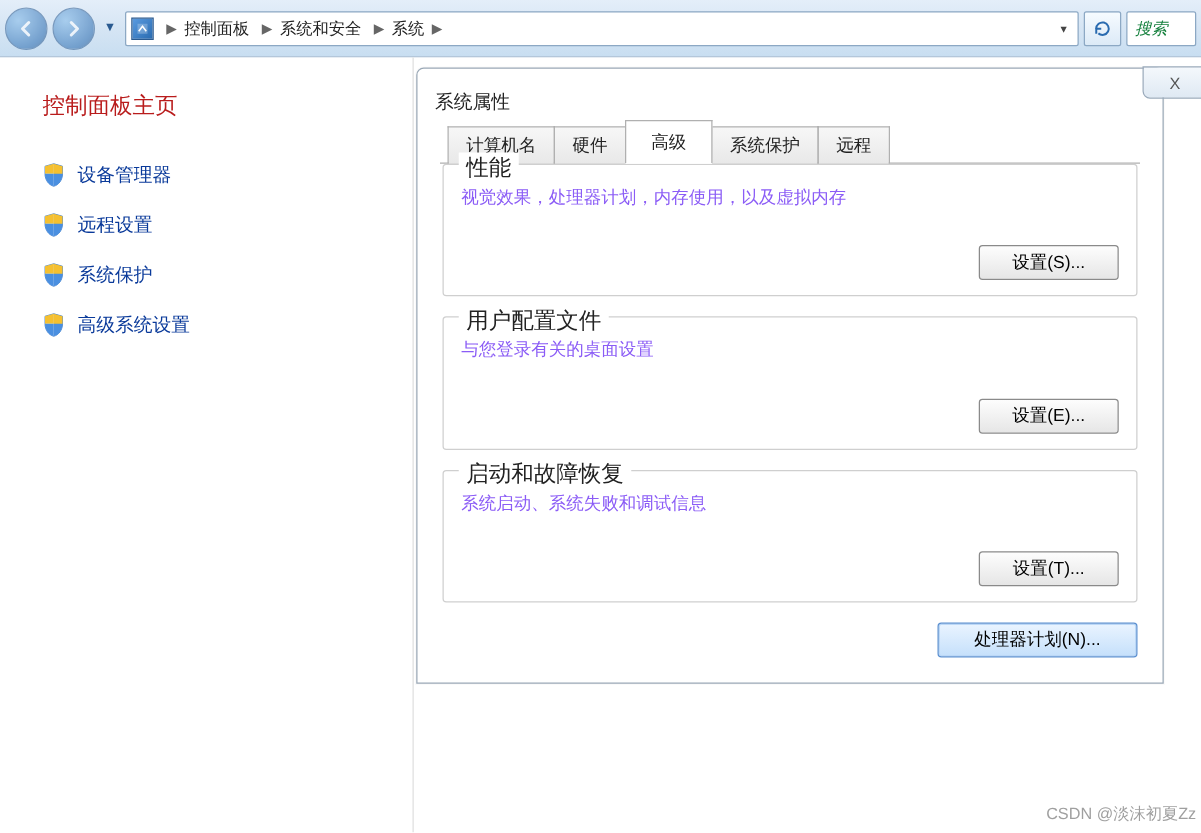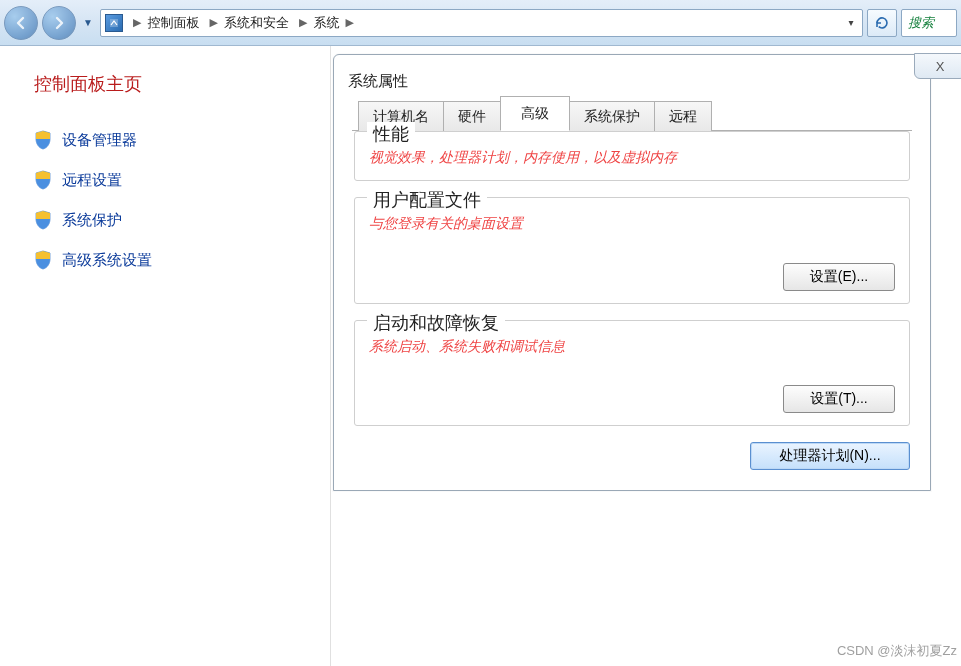--- a/index.html
+++ b/index.html
@@ -154,21 +154,21 @@
       border-radius: 3px;
       margin: 0 2px 16px 2px;
       position: relative;
       padding: 14px 14px 12px 14px;
     }
     .group-legend {
       position:absolute; top:-10px; left:12px;
       background:#fff; padding: 0 6px;
       font-size:18px; color:#222;
     }
-    .group-desc { font-size:14px; color:#ef4444; line-height:1.6;font-style:italic; }
+    .group-desc { font-size:14px; color:#8b5cf6; line-height:1.6; }
     .group-btn-row { display:flex; justify-content:flex-end; margin-top: 28px; }
     .win-btn {
       min-width: 112px;
       padding: 4px 12px;
       font-size:14px;
       border: 1px solid #8a8a8a;
       border-radius: 3px;
       background: linear-gradient(to bottom,#fdfdfd,#e6e6e6);
       cursor:pointer;
       font-family: inherit;
@@ -310,20 +310,23 @@
           <div class="tab"><span>硬件</span></div>
           <div class="tab active"><span>高级</span></div>
           <div class="tab"><span>系统保护</span></div>
           <div class="tab"><span>远程</span></div>
         </div>
 
 
         <div class="group-box">
           <div class="group-legend">性能</div>
           <div class="group-desc">视觉效果，处理器计划，内存使用，以及虚拟内存</div>
+          <div class="group-btn-row">
+            <button class="win-btn"><span>设置(S)...</span></button>
+          </div>
         </div>
 
         <div class="group-box">
           <div class="group-legend">用户配置文件</div>
           <div class="group-desc">与您登录有关的桌面设置</div>
           <div class="group-btn-row">
             <button class="win-btn"><span>设置(E)...</span></button>
           </div>
         </div>
 

